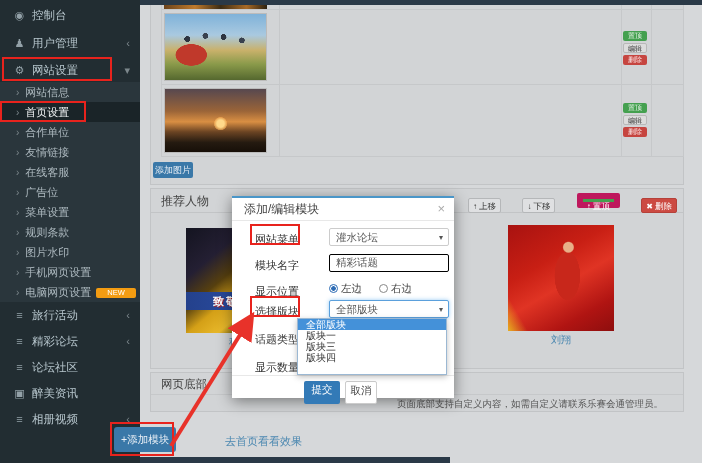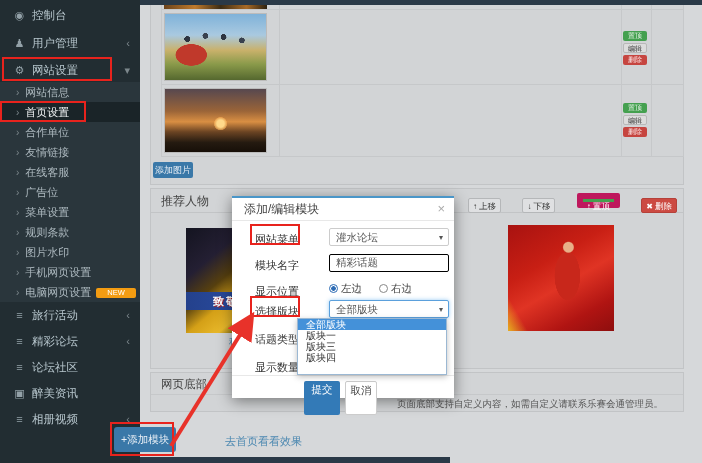--- a/index.html
+++ b/index.html
@@ -91,21 +91,21 @@
   .caret { position:absolute; right:5px; top:1px; font-size:8px; color:#555; }
   .m-input { position:absolute; left:97px; width:120px; height:18px; border:1px solid #000000; border-radius:2px; font-size:10.5px; color:#555; padding-left:6px; font-family:inherit; }
   .radio-row { position:absolute; left:97px; top:84px; font-size:10.5px; color:#444; }
   .rdo { display:inline-block; width:9px; height:9px; border:1px solid #888; border-radius:50%; vertical-align:-1px; margin-right:3px; background:#fff; cursor:pointer; }
   .rdo.on { border-color:#2d6cb5; background:radial-gradient(circle,#2d6cb5 0 2px,#fff 2.6px); }
   .rdo2 { margin-left:14px; }
   .dd { position:absolute; left:65px; top:120px; width:150px; height:57px; background:#fff; border:1px solid #9bb8d3; box-shadow:0 2px 6px rgba(0,0,0,.25); z-index:6; }
   .dd-item { height:11px; line-height:11px; font-size:10px; color:#333; padding-left:8px; cursor:pointer; }
   .dd-item.sel { background:#4491d9; color:#fff; }
   .m-foot-line { position:absolute; left:0; top:177px; width:222px; height:1px; background:#e8e8e8; }
-  .m-btn { position:absolute; top:183px; height:34px; line-height:17px; text-align:center; font-size:10.5px; border-radius:2px; cursor:pointer; }
+  .m-btn { position:absolute; top:183px; height:23px; line-height:17px; text-align:center; font-size:10.5px; border-radius:2px; cursor:pointer; }
   .m-submit { left:72px; width:36px; background:#337ab7; color:#fff; }
   .m-cancel { left:113px; width:32px; background:#fff; color:#444; border:1px solid #ccc; }
 
   
   .rbox { position:absolute; border:2px solid #e8231d; z-index:70; pointer-events:none; }
   .rb-settings { left:2px;  top:57px;  width:110px; height:24px; }
   .rb-home     { left:0;    top:101px; width:86px;  height:21px; }
   .rb-sitemenu { left:250px; top:224px; width:50px; height:21px; }
   .rb-section  { left:250px; top:296px; width:50px; height:21px; }
   .rb-addmod   { left:110px; top:422px; width:64px; height:34px; }
@@ -203,20 +203,21 @@
         <span class="tbtn t-gray"><span class="ti">↓</span><span>下移</span></span>
         <span class="tbtn t-green"><span class="ti">↑</span><span>置顶</span></span>
         <span class="tbtn t-red"><span class="ti">✖</span><span>删除</span></span>
       </span>
     </div>
     <div class="kobe">
       <div class="kobe-band">致敬科比</div>
     </div>
     <div class="cap" style="left:35px; top:146px">科比</div>
     <div class="liux"></div>
+    <div class="cap" style="left:357px; top:144px">刘翔</div>
   </div>
 
   <div class="panel panel3">
     <div class="p3-title">网页底部</div>
     <div class="p3-line"></div>
     <div class="p3-note">页面底部支持自定义内容，如需自定义请联系乐赛会通管理员。</div>
   </div>
 
   <div class="add-module">+添加模块</div>
   <div class="view-link">去首页看看效果</div>

